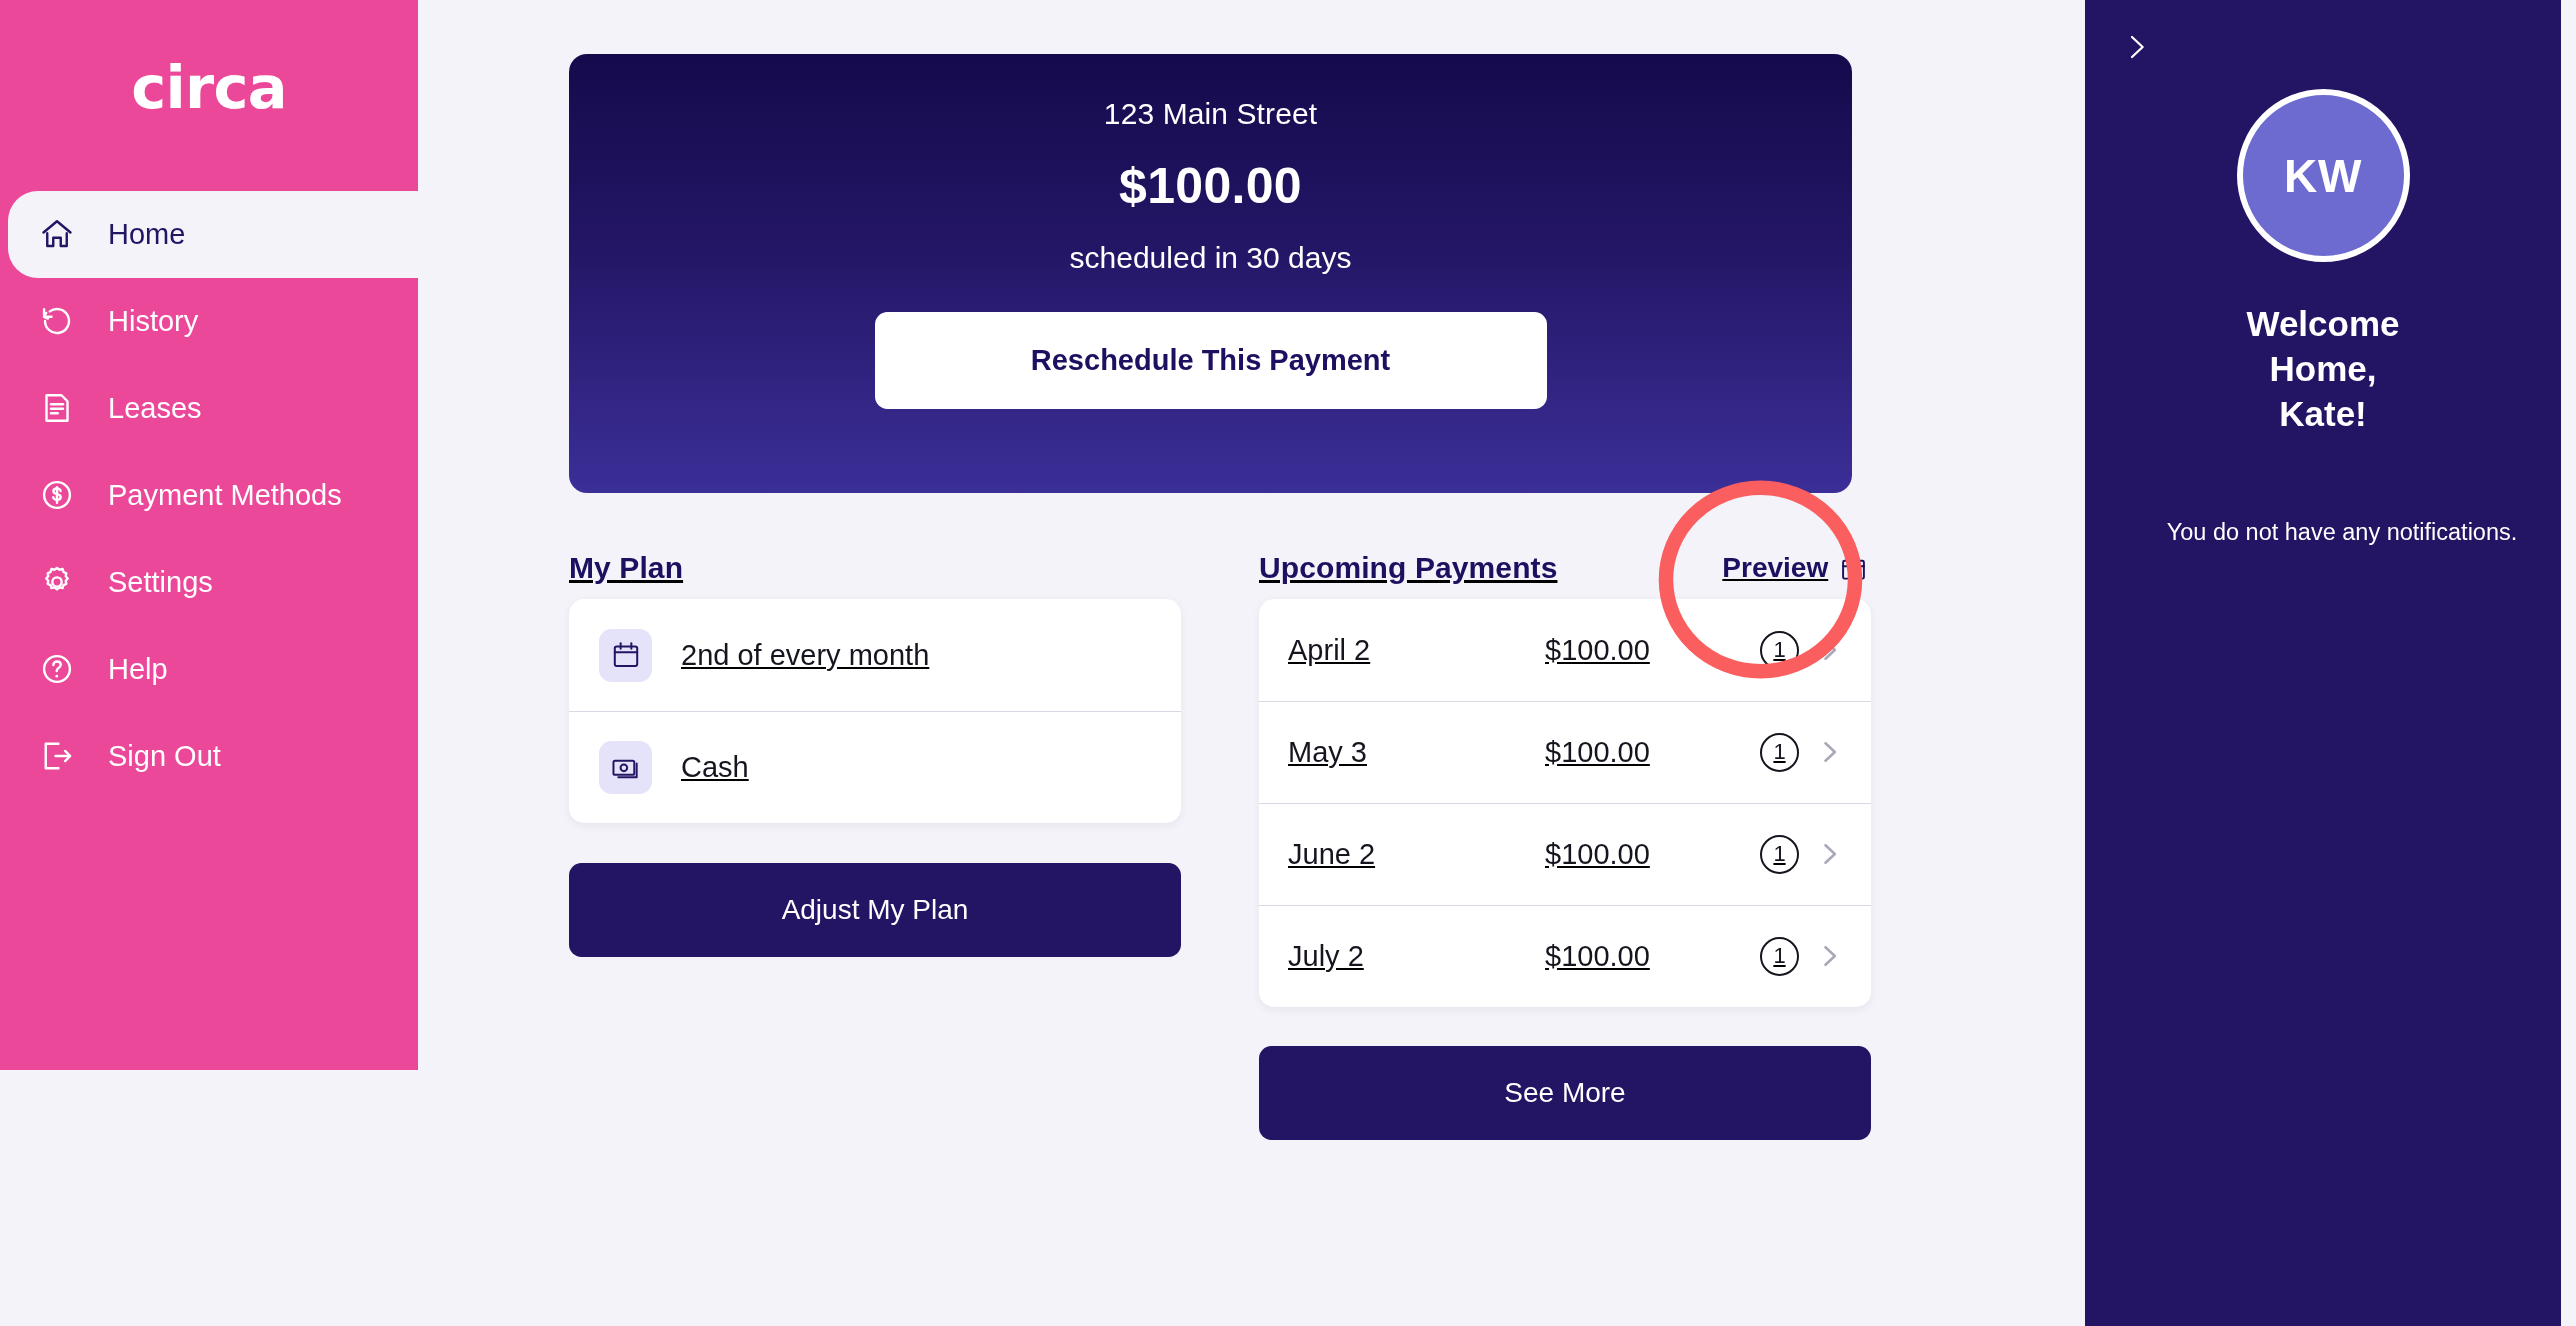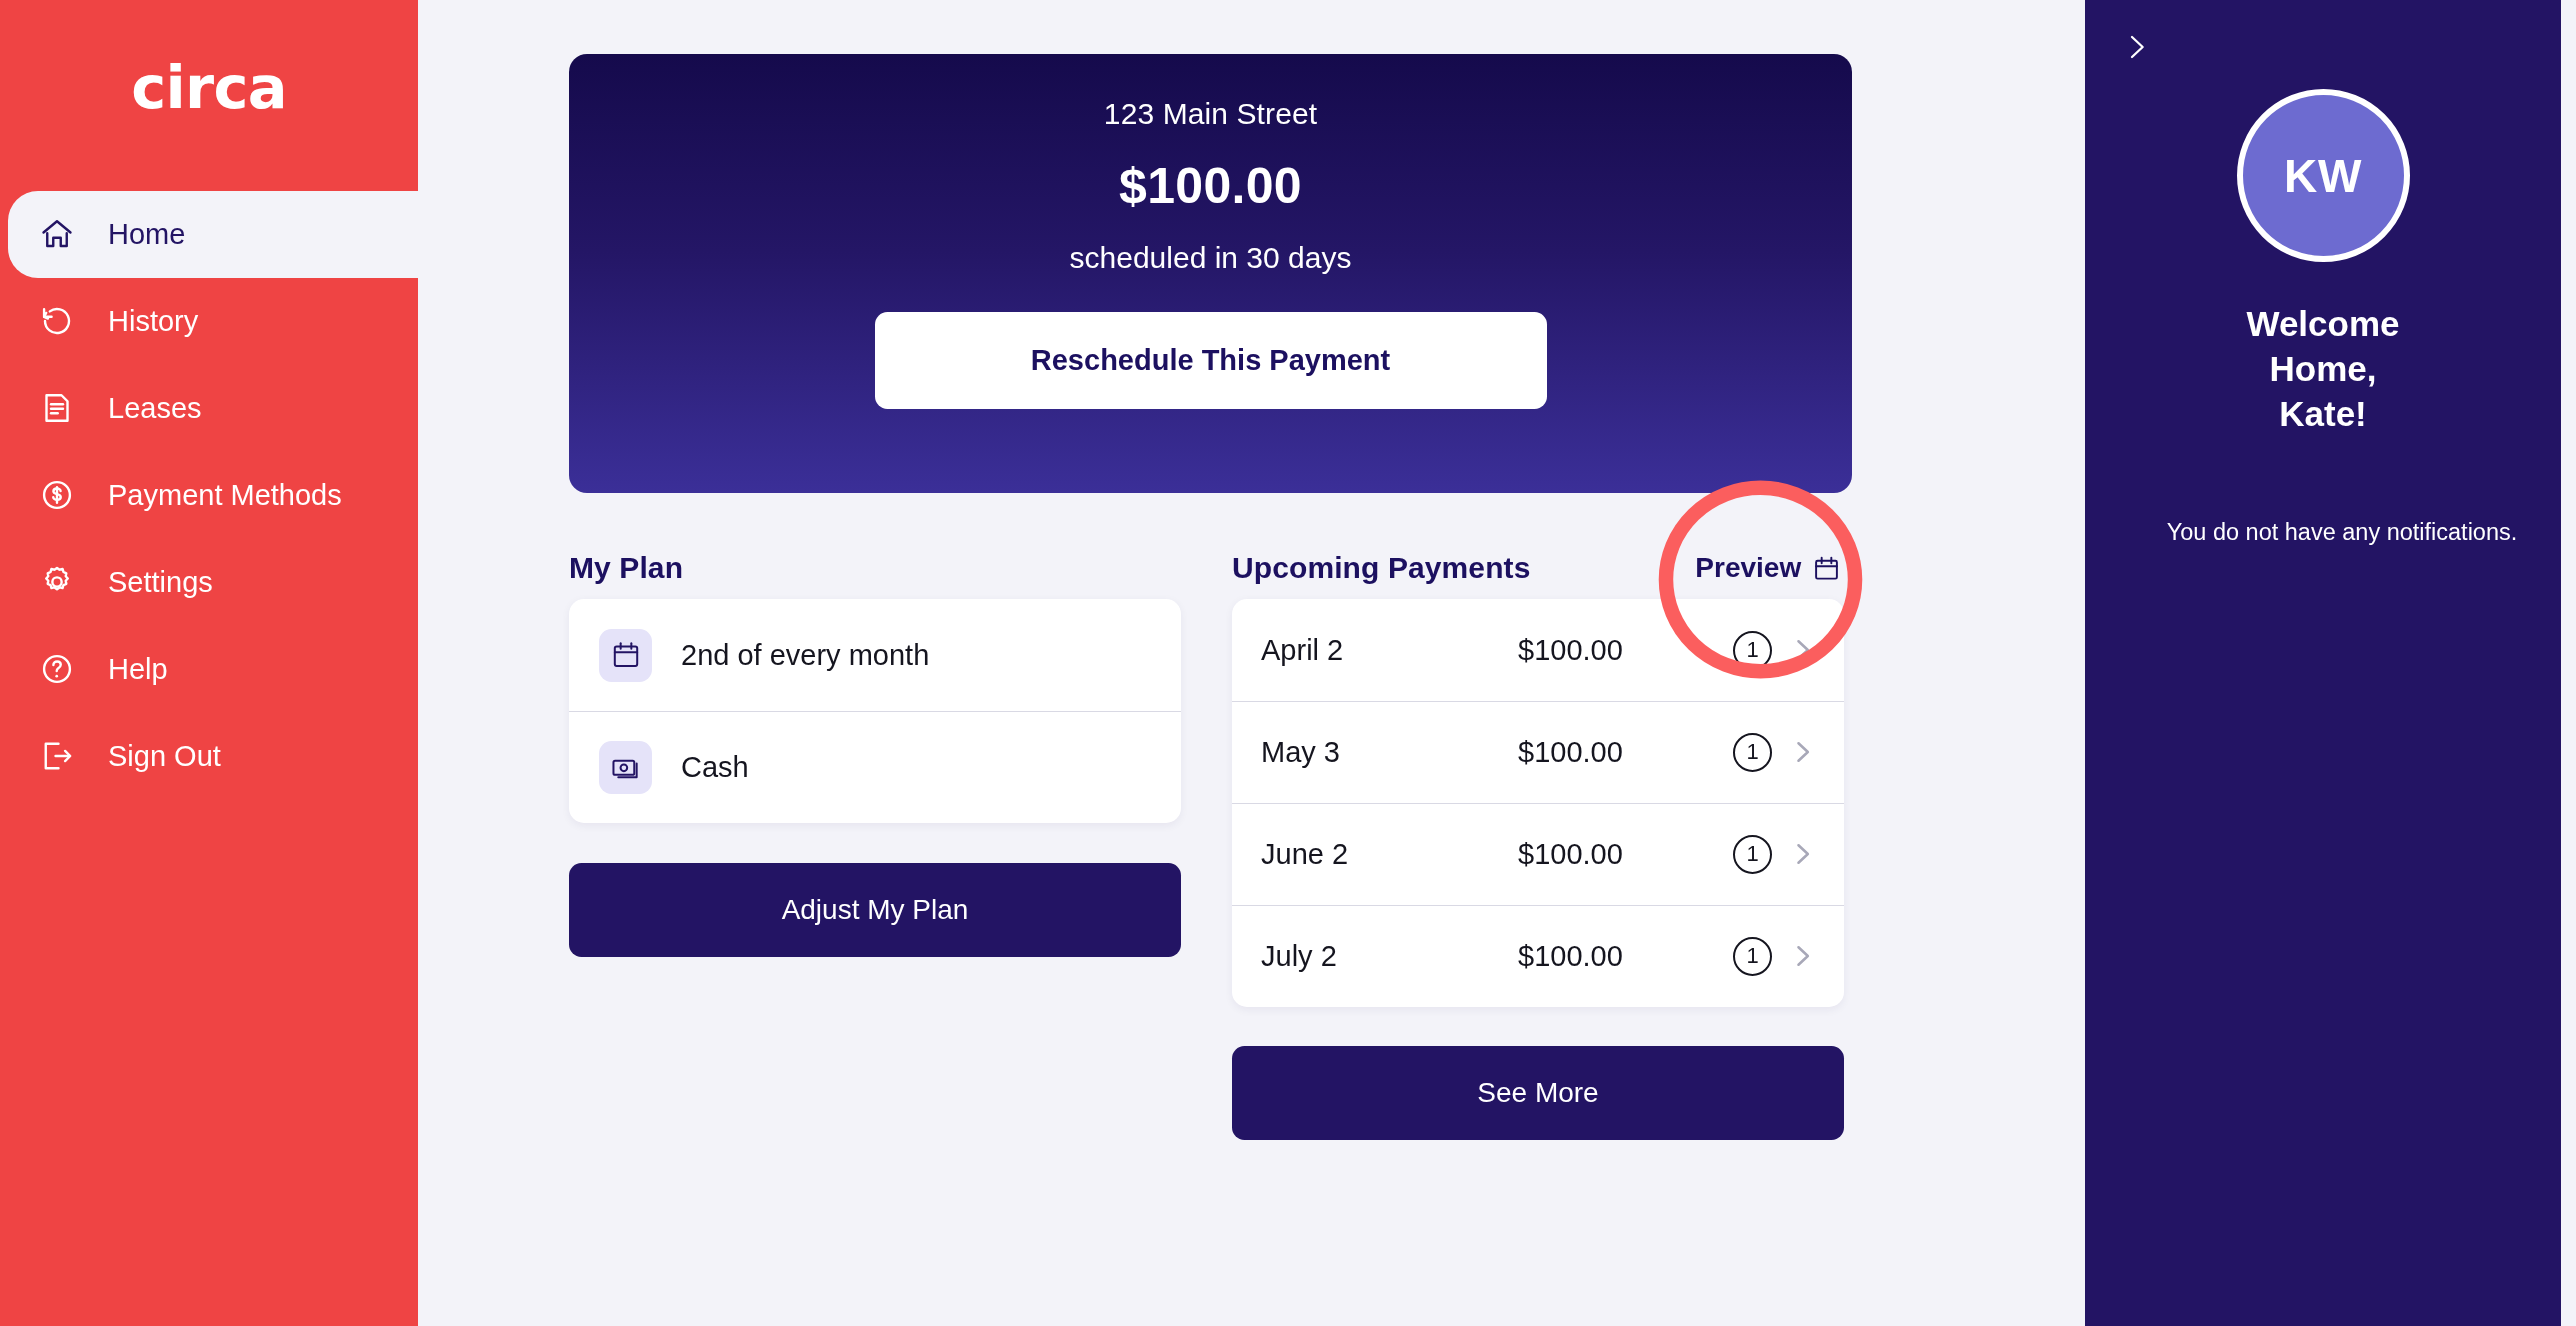--- a/index.html
+++ b/index.html
@@ -7,22 +7,22 @@
     width: 2576px; height: 1326px;
     font-family: "Liberation Sans", sans-serif;
     background: #f3f3f9;
     overflow: hidden;
   }
   .app { position: relative; width: 2576px; height: 1326px; display: flex; }
 
   
   .sidebar {
     position: relative;
-    width: 418px; height: 1326px;
-    background: #ef4444;
+    width: 418px; height: 1070px;
+    background: #ec4899;
     flex: 0 0 418px;
   }
   .logo-wrap {
     height: 174px;
     display: flex; align-items: center; justify-content: center;
     position: relative; z-index: 3;
   }
   .logo {
     font-size: 59px; font-weight: 700; color: #ffffff;
     letter-spacing: -0.7px; line-height: 1;
@@ -86,21 +86,21 @@
     margin-top: 37px;
     width: 672px; height: 97px;
     background: #ffffff; color: #1c1060;
     border: none; border-radius: 12.4px;
     font-family: "Liberation Sans", sans-serif;
     font-size: 29px; font-weight: 700;
     cursor: pointer;
   }
 
   
-  .cols { display: flex; gap: 51px; margin-top: 44px; }
+  .cols { display: flex; gap: 78px; margin-top: 44px; text-decoration: underline; }
   .col { width: 612px; }
   .col-head {
     height: 62px;
     display: flex; align-items: center; justify-content: space-between;
   }
   .col-title {
     font-size: 30px; font-weight: 700; color: #1c1060; letter-spacing: 0.1px;
   }
   .preview-link {
     display: flex; align-items: center; gap: 11px;

